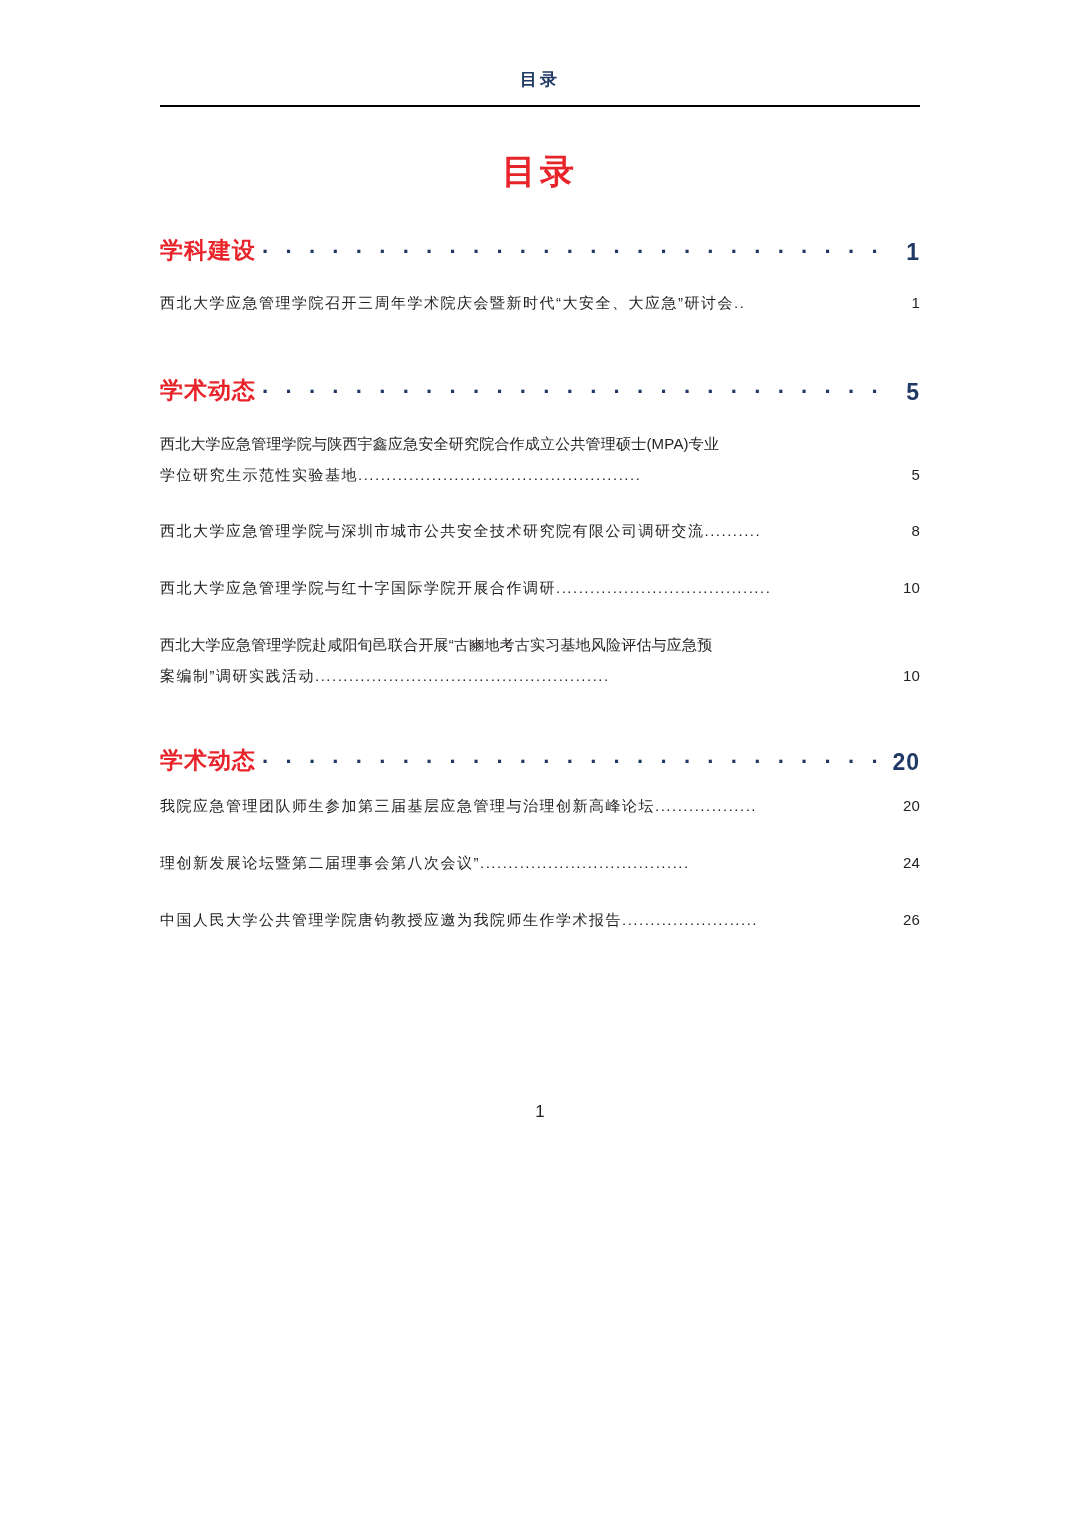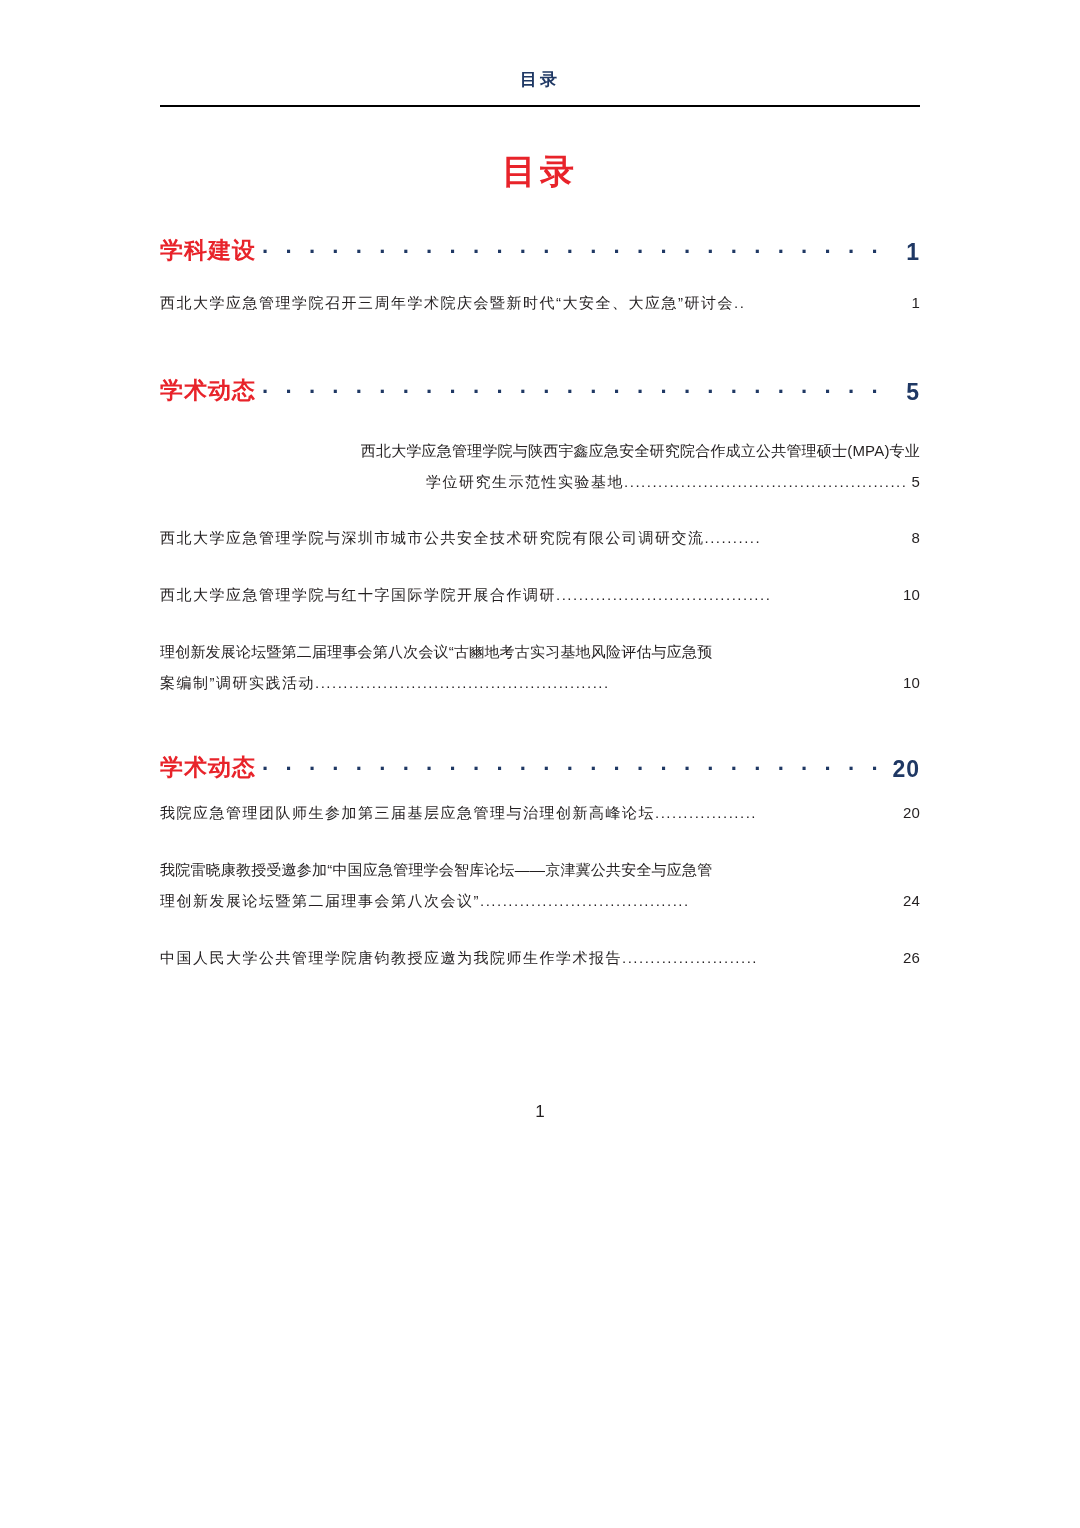--- a/index.html
+++ b/index.html
@@ -150,21 +150,21 @@
       </div>
     </div>
 
     <div class="toc-section" style="margin-top:56px;">
       <div class="section-line">
         <span class="label">学术动态</span>
         <span class="leaders">· · · · · · · · · · · · · · · · · · · · · · · · · · · · · · · ·</span>
         <span class="pageno">5</span>
       </div>
 
-      <div class="entry" style="margin-top:30px;text-align:right;">
+      <div class="entry" style="margin-top:23px;">
         <div>西北大学应急管理学院与陕西宇鑫应急安全研究院合作成立公共管理硕士(MPA)专业</div>
         <div class="entry-line">
           <span class="grow"><span>学位研究生示范性实验基地</span><span>..................................................</span></span>
           <span class="pg">5</span>
         </div>
       </div>
 
       <div class="entry" style="margin-top:26px;">
         <div class="entry-line">
           <span class="grow"><span>西北大学应急管理学院与深圳市城市公共安全技术研究院有限公司调研交流</span><span>..........</span></span>
@@ -173,21 +173,21 @@
       </div>
 
       <div class="entry" style="margin-top:26px;">
         <div class="entry-line">
           <span class="grow"><span>西北大学应急管理学院与红十字国际学院开展合作调研</span><span>......................................</span></span>
           <span class="pg">10</span>
         </div>
       </div>
 
       <div class="entry" style="margin-top:26px;">
-        <div>理创新发展论坛暨第二届理事会第八次会议“古豳地考古实习基地风险评估与应急预</div>
+        <div>西北大学应急管理学院赴咸阳旬邑联合开展“古豳地考古实习基地风险评估与应急预</div>
         <div class="entry-line">
           <span class="grow"><span>案编制”调研实践活动</span><span>....................................................</span></span>
           <span class="pg">10</span>
         </div>
       </div>
     </div>
 
     <div class="toc-section" style="margin-top:54px;">
       <div class="section-line">
         <span class="label">学术动态</span>
@@ -196,21 +196,20 @@
       </div>
 
       <div class="entry" style="margin-top:15px;">
         <div class="entry-line">
           <span class="grow"><span>我院应急管理团队师生参加第三届基层应急管理与治理创新高峰论坛</span><span>..................</span></span>
           <span class="pg">20</span>
         </div>
       </div>
 
       <div class="entry" style="margin-top:26px;">
-        <div>我院雷晓康教授受邀参加“中国应急管理学会智库论坛——京津冀公共安全与应急管</div>
         <div class="entry-line">
           <span class="grow"><span>理创新发展论坛暨第二届理事会第八次会议”</span><span>.....................................</span></span>
           <span class="pg">24</span>
         </div>
       </div>
 
       <div class="entry" style="margin-top:26px;">
         <div class="entry-line">
           <span class="grow"><span>中国人民大学公共管理学院唐钧教授应邀为我院师生作学术报告</span><span>........................</span></span>
           <span class="pg">26</span>

